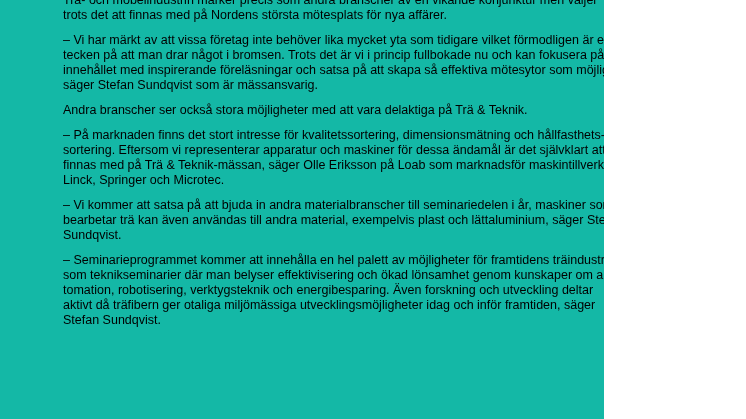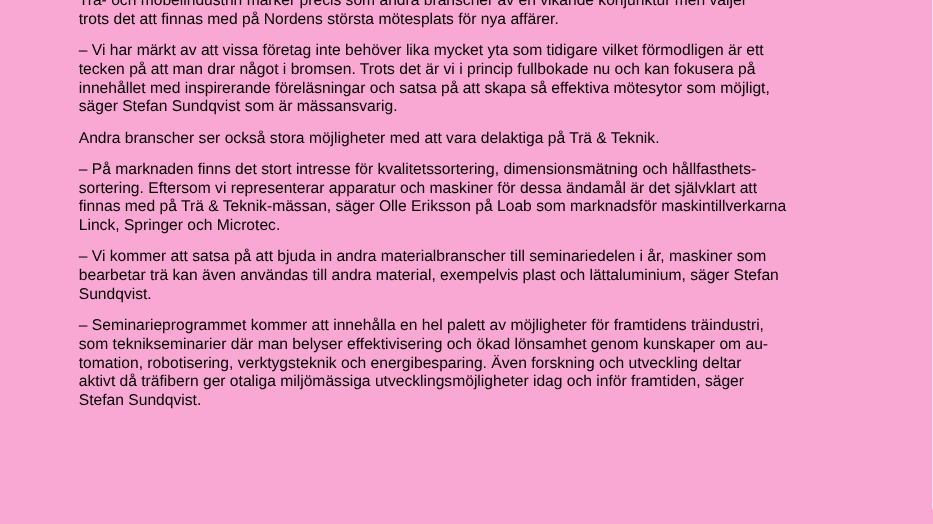--- a/index.html
+++ b/index.html
@@ -2,23 +2,23 @@
 <html><head>
 <meta charset="utf-8">
 <style>
   html, body {
     margin: 0;
     padding: 0;
     background: #ffffff;
   }
   .page {
     position: relative;
-    width: 746px;
+    width: 604px;
     height: 419px;
-    background: #f9a8d4;
+    background: #14b8a6;
     overflow: hidden;
   }
   .content {
     position: absolute;
     left: 63px;
     top: -7px;
     width: 645px;
     font-family: "Liberation Sans", sans-serif;
     font-size: 12.5px;
     line-height: 15px;

